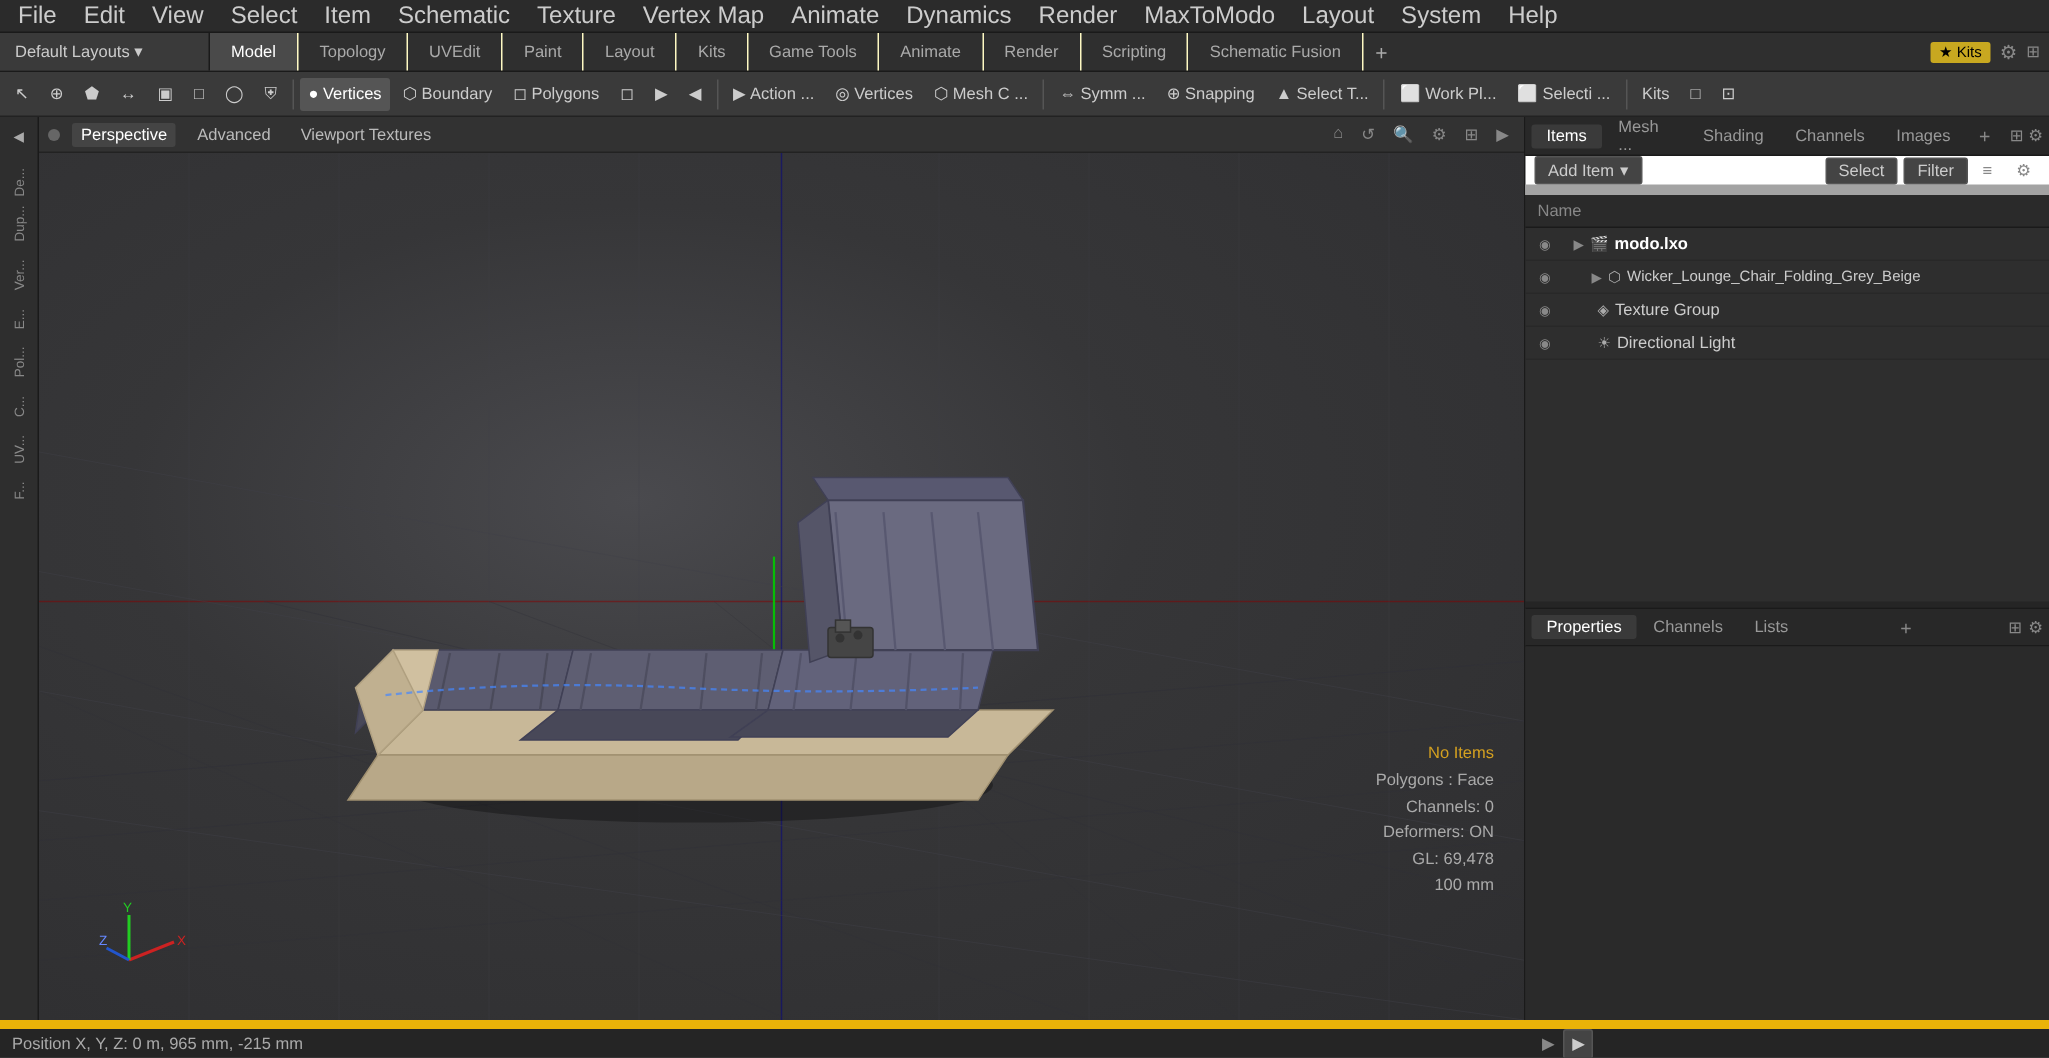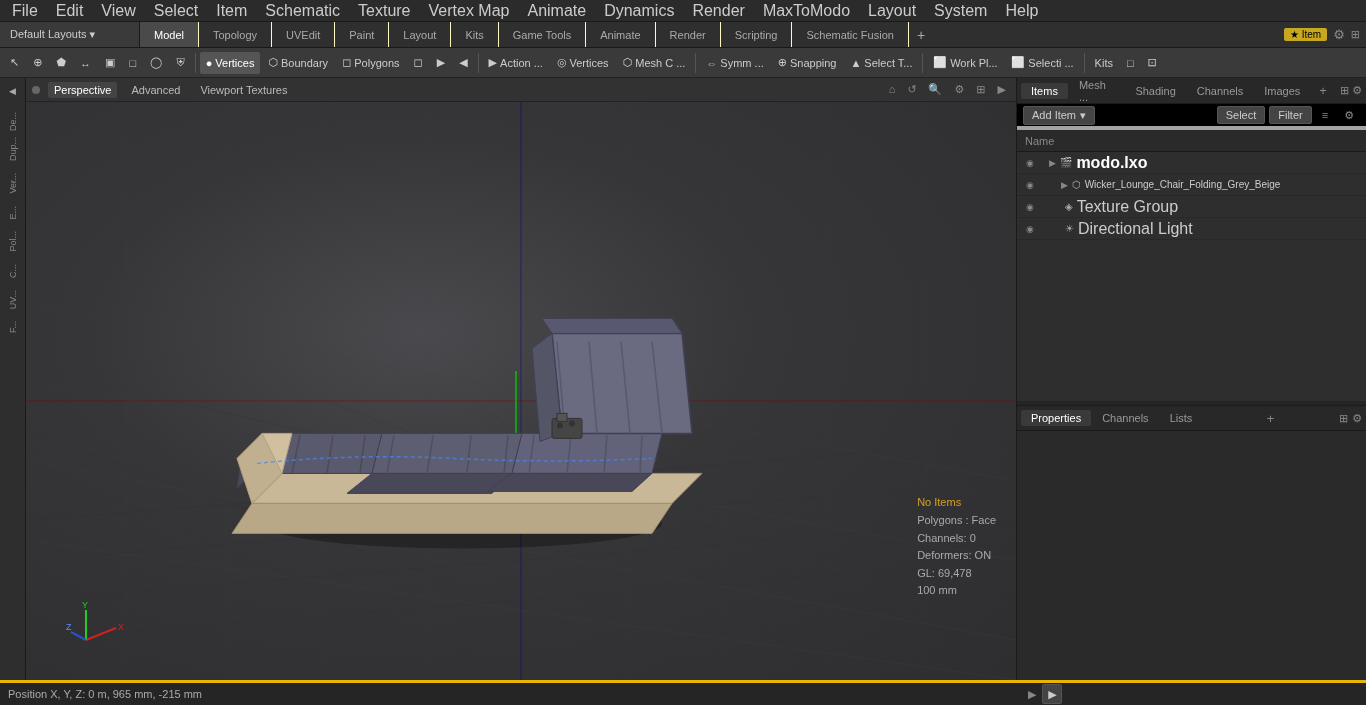--- a/index.html
+++ b/index.html
@@ -214,21 +214,21 @@
       top: 0; left: 0;
       width: 100%; height: 100%;
       pointer-events: none;
     }
 
     
     #viewport-status {
       position: absolute;
       bottom: 80px;
       right: 20px;
-      text-align: left;
+      text-align: right;
       font-size: 11px;
       color: #aaa;
       line-height: 1.6;
     }
     .status-no-items { color: #d4a020; }
 
     
     #axes-widget {
       position: absolute;
       bottom: 20px;
@@ -268,22 +268,22 @@
       color: #888;
       cursor: pointer;
       font-size: 13px;
     }
 
     
     #items-toolbar {
       display: flex;
       align-items: center;
       height: 26px;
-      background: #000000;
-      border-bottom: 4px solid #a3a3a3;
+      background: #ffffff;
+      border-bottom: 7px solid #a3a3a3;
       padding: 0 6px;
       gap: 4px;
     }
     .items-add-btn {
       display: flex;
       align-items: center;
       gap: 4px;
       padding: 2px 8px;
       background: #444;
       border: 1px solid #555;
@@ -359,21 +359,21 @@
     }
     .item-expand {
       color: #888;
       font-size: 9px;
     }
     .item-icon {
       font-size: 10px;
       color: #aaa;
     }
     .item-name {
-      font-size: 16px;
+      font-size: 11px;
       color: #ccc;
       flex: 1;
     }
     .item-name.bold { color: #fff; font-weight: bold; }
 
     
     #bottom-panel-tabs {
       display: flex;
       align-items: center;
       height: 26px;
@@ -383,21 +383,21 @@
       padding: 0 4px;
       gap: 1px;
     }
 
     
     #status-bar {
       display: flex;
       align-items: center;
       height: 25px;
       background: #252525;
-      border-top: 3px solid #eab308;
+      border-top: 6px solid #eab308;
       padding: 0 8px;
     }
     #status-position {
       font-size: 11px;
       color: #aaa;
       flex: 1;
     }
     #command-input-area {
       display: flex;
       align-items: center;
@@ -468,21 +468,21 @@
     <div class="layout-tab">Layout</div>
     <div class="layout-tab">Kits</div>
     <div class="layout-tab">Game Tools</div>
     <div class="layout-tab">Animate</div>
     <div class="layout-tab">Render</div>
     <div class="layout-tab">Scripting</div>
     <div class="layout-tab">Schematic Fusion</div>
   </div>
   <div class="layout-add">+</div>
   <div class="layout-right">
-    <div class="star-badge">★ Item</div>
+    <div class="star-badge">★ Kits</div>
     <div style="color:#888; cursor:pointer; font-size:13px;">⚙</div>
     <div style="color:#888; cursor:pointer;">⊞</div>
   </div>
 </div>
 
 <div id="toolbar">
 
   <div class="tool-btn">
     <span>↖</span>
   </div>

